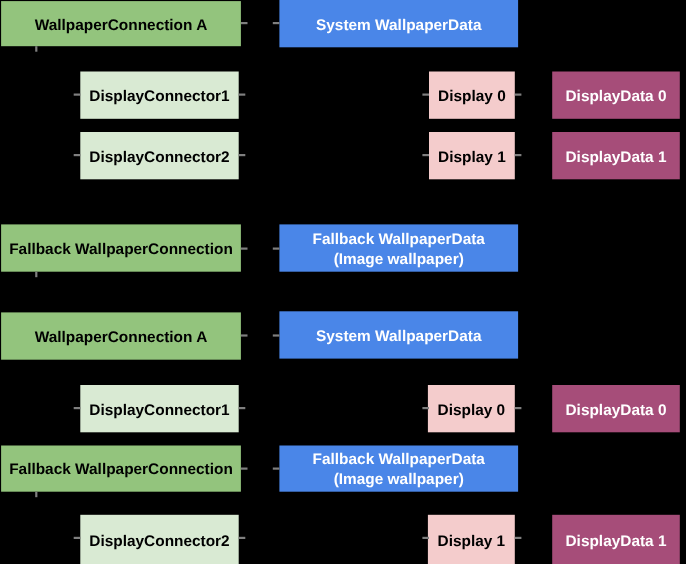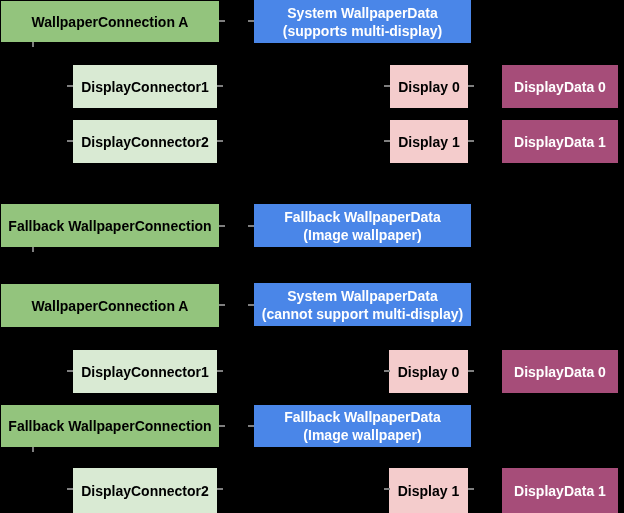--- a/index.html
+++ b/index.html
@@ -27,21 +27,20 @@
 </style>
 </head>
 <body>
 
 <div class="canvas" id="canvas" style="background: rgb(0, 0, 0); width: 624px; height: 513px;">
     <div class="node" style="left: 1px; top: 1px; width: 218px; height: 41px; background: rgb(147, 196, 125); color: rgb(0, 0, 0);">
       <span>WallpaperConnection A</span>
     </div>
     <div class="node" style="left: 254px; top: 0px; width: 217px; height: 43px; background: rgb(74, 134, 232); color: rgb(255, 255, 255);">
       <span>System WallpaperData</span>
-      <span>(supports multi-display)</span>
     </div>
     <div class="node" style="left: 73px; top: 65px; width: 144px; height: 43px; background: rgb(217, 234, 211); color: rgb(0, 0, 0);">
       <span>DisplayConnector1</span>
     </div>
     <div class="node" style="left: 390px; top: 65px; width: 78px; height: 43px; background: rgb(244, 204, 204); color: rgb(0, 0, 0);">
       <span>Display 0</span>
     </div>
     <div class="node" style="left: 502px; top: 65px; width: 116px; height: 43px; background: rgb(166, 77, 121); color: rgb(255, 255, 255);">
       <span>DisplayData 0</span>
     </div>
@@ -59,21 +58,20 @@
     </div>
     <div class="node" style="left: 254px; top: 204px; width: 217px; height: 43px; background: rgb(74, 134, 232); color: rgb(255, 255, 255);">
       <span>Fallback WallpaperData</span>
       <span>(Image wallpaper)</span>
     </div>
     <div class="node" style="left: 1px; top: 284px; width: 218px; height: 43px; background: rgb(147, 196, 125); color: rgb(0, 0, 0);">
       <span>WallpaperConnection A</span>
     </div>
     <div class="node" style="left: 254px; top: 283px; width: 217px; height: 43px; background: rgb(74, 134, 232); color: rgb(255, 255, 255);">
       <span>System WallpaperData</span>
-      <span>(cannot support multi-display)</span>
     </div>
     <div class="node" style="left: 73px; top: 350px; width: 144px; height: 43px; background: rgb(217, 234, 211); color: rgb(0, 0, 0);">
       <span>DisplayConnector1</span>
     </div>
     <div class="node" style="left: 389px; top: 350px; width: 79px; height: 43px; background: rgb(244, 204, 204); color: rgb(0, 0, 0);">
       <span>Display 0</span>
     </div>
     <div class="node" style="left: 502px; top: 350px; width: 116px; height: 43px; background: rgb(166, 77, 121); color: rgb(255, 255, 255);">
       <span>DisplayData 0</span>
     </div>

